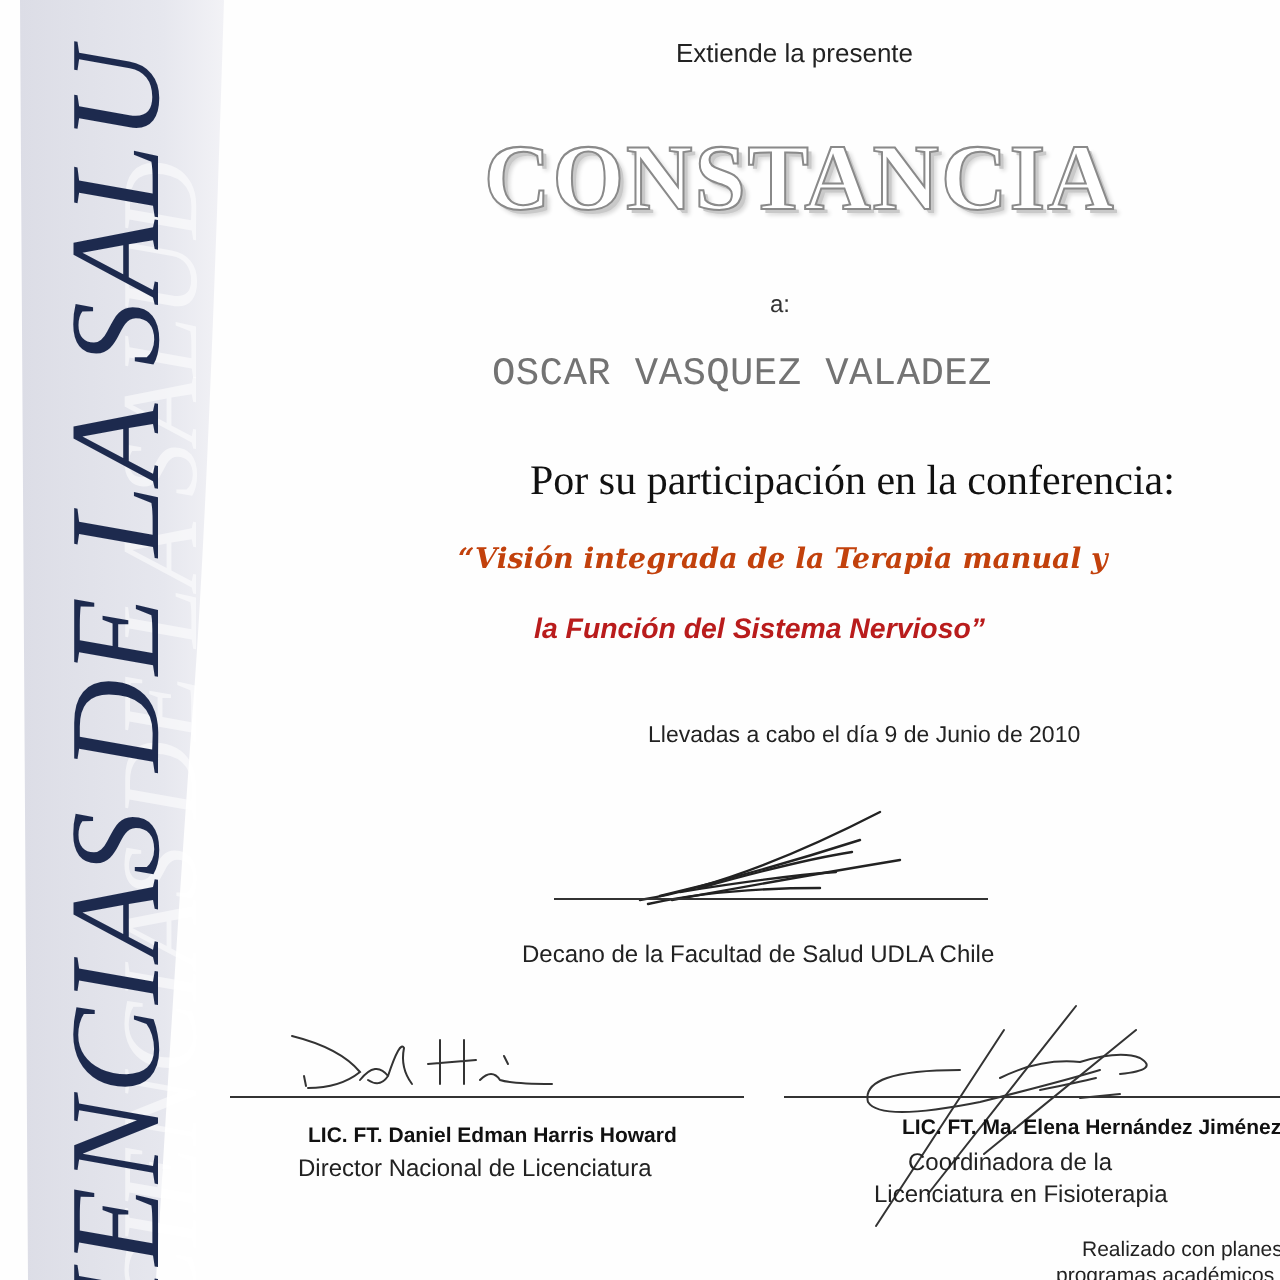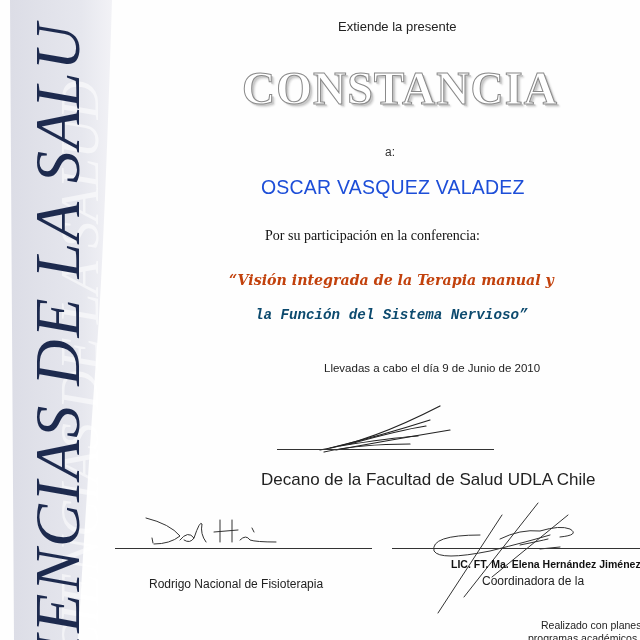--- a/index.html
+++ b/index.html
@@ -55,64 +55,64 @@
       letter-spacing: 1px;
       color: #ffffff;
       -webkit-text-stroke: 1px #8a8a8a;
       text-shadow: 2px 2px 0 #c9c9c9, 3px 3px 2px #d6d6d6;
       transform: scaleY(1.02);
     }
 
     .a-label { left: 385px; top: 145px; font-size: 12px; color: #333; }
 
     .recipient {
-      left: 261px; top: 176px;
-      font-family: Liberation Sans, sans-serif;
+      left: 246px; top: 176px;
+      font-family: Liberation Mono, monospace;
       font-size: 19.5px;
-      color: #1d4ed8;
+      color: #737373;
       letter-spacing: 0.2px;
     }
 
     .por-su {
       left: 265px; top: 228px;
       font-family: "Liberation Serif", serif;
-      font-size: 14px;
+      font-size: 21px;
       color: #111;
     }
 
     .title1 {
       left: 229px; top: 272px;
       font-family: "DejaVu Serif", serif;
       font-style: italic; font-weight: bold;
       font-size: 14.2px;
       color: #c2410c;
     }
     .title2 {
-      left: 255px; top: 307px;
-      font-family: Liberation Mono, monospace;
+      left: 267px; top: 307px;
+      font-family: Liberation Sans, sans-serif;
       font-style: italic; font-weight: bold;
       font-size: 14.2px;
-      color: #0c4a6e;
+      color: #b91c1c;
     }
 
     .llevadas { left: 296px; top: 362px; font-size: 11.5px; color: #222; margin-left: 28px; }
 
     .sig-line { position: absolute; height: 1px; background: #333; }
 
     .sig-name { font-weight: bold; font-size: 10.5px; color: #111; }
     .sig-role { font-size: 12px; color: #222; }
 
     .dean-name { left: 318px; top: 452px; }
-    .dean-role { left: 261px; top: 470px; font-size: 17px; }
+    .dean-role { left: 261px; top: 470px; font-size: 12px; }
 
     .dir-name { left: 154px; top: 562px; }
     .dir-role { left: 149px; top: 577px; }
 
     .coord-name { left: 451px; top: 558px; }
-    .coord-role1 { left: 454px; top: 574px; margin-left: 28px; }
+    .coord-role1 { left: 454px; top: 574px; }
     .coord-role2 { left: 437px; top: 590px; }
 
     .realizado1 { left: 541px; top: 619px; font-size: 10.5px; color: #222; }
     .realizado2 { left: 528px; top: 632px; font-size: 10.5px; color: #222; }
 
     .signature { position: absolute; }
   </style>
 </head>
 <body>
 
@@ -162,32 +162,34 @@
     <g stroke="#333" stroke-width="1" fill="none" stroke-linecap="round">
       <path d="M6 8 Q30 14 40 26 Q30 34 14 34"></path>
       <path d="M12 28 L13 33"></path>
       <path d="M40 30 Q48 20 54 28 Q50 34 44 30 M54 28 Q60 10 62 14 Q60 24 66 32"></path>
       <path d="M80 10 L80 32 M92 10 L92 32 M74 22 L98 20"></path>
       <path d="M100 30 Q106 24 110 30 Q116 32 136 32"></path>
       <path d="M112 18 L114 22"></path>
     </g>
   </svg>
   <div class="sig-line" style="left:115px;top:548px;width:257px;"></div>
-  <div class="abs sig-role dir-role">Rodrigo Nacional de Fisioterapia</div>
+  <div class="abs sig-name dir-name">LIC. FT. Daniel Edman Harris Howard</div>
+  <div class="abs sig-role dir-role">Director Nacional de Licenciatura</div>
 
   <svg class="signature" style="left:410px;top:495px;" width="200" height="120" viewBox="0 0 200 120">
     <g stroke="#333" stroke-width="1" fill="none" stroke-linecap="round">
       <path d="M28 118 L92 20"></path>
       <path d="M54 102 L128 8"></path>
       <path d="M82 82 L158 20"></path>
       <path d="M70 40 Q20 40 24 56 Q30 66 80 56 Q120 46 140 40"></path>
       <path d="M90 44 Q110 34 130 36 Q150 30 160 34 Q170 40 150 42"></path>
       <path d="M130 54 L150 52"></path>
       <path d="M110 50 Q130 46 138 44"></path>
     </g>
   </svg>
   <div class="sig-line" style="left:392px;top:548px;width:248px;"></div>
   <div class="abs sig-name coord-name">LIC. FT. Ma. Elena Hernández Jiménez</div>
   <div class="abs sig-role coord-role1">Coordinadora de la</div>
+  <div class="abs sig-role coord-role2">Licenciatura en Fisioterapia</div>
 
   <div class="abs realizado1">Realizado con planes y</div>
   <div class="abs realizado2">programas académicos de</div>
 </div>
 
 </body></html>

